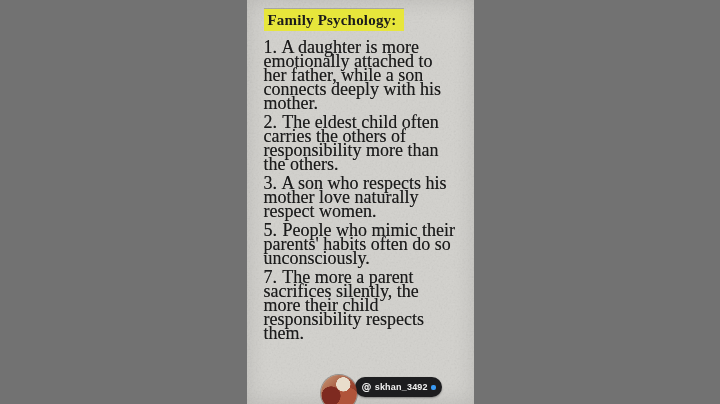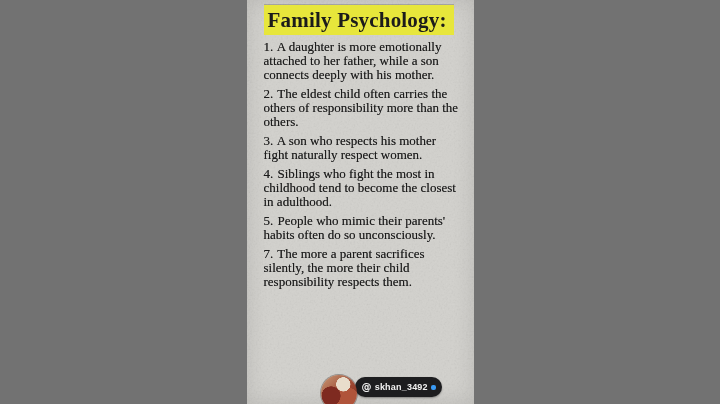--- a/index.html
+++ b/index.html
@@ -12,28 +12,28 @@
   .panel{
     position:relative;flex:0 0 227px;width:227px;height:404px;overflow:hidden;
     background:var(--paper,#d5d4d0);
     box-shadow:inset 0 0 22px rgba(0,0,0,.12);
   }
   .grain{
     position:absolute;left:0;top:0;width:100%;height:100%;
     mix-blend-mode:multiply;opacity:.16;pointer-events:none;z-index:1;
   }
   .content{position:relative;z-index:2;padding:10px 14px 0 17px;color:var(--ink,#1b1b1b);}
-  .title{margin:0 0 9px 0;font-size:21px;font-weight:bold;letter-spacing:.2px;line-height:21px;}
+  .title{margin:0 0 9px 0;font-size:15px;font-weight:bold;letter-spacing:.2px;line-height:21px;}
   .title .hl{
     background:var(--highlight,#e7e63b);
     padding:3px 7px 3px 4px;
     box-shadow:0 -1px 0 rgba(60,60,50,.25);
   }
   .point{
-    margin:0 0 5px 0;font-size:13px;line-height:14px;
+    margin:0 0 5px 0;font-size:18px;line-height:14px;
     color:var(--ink,#1b1b1b);
     text-shadow:0 0 .4px rgba(20,20,20,.55);
     font-family:Liberation Serif, serif;
   }
   .point .num{margin-right:1px;}
   .footer{position:absolute;left:74px;top:375px;display:flex;align-items:flex-start;z-index:3;}
   .avatar{
     width:36px;height:36px;border-radius:50%;position:relative;z-index:2;flex:0 0 36px;
     background:
       radial-gradient(circle at 62% 26%, #e9ddcb 0 20%, rgba(0,0,0,0) 21%),
@@ -73,22 +73,21 @@
         <feColorMatrix type="saturate" values="0"></feColorMatrix>
       </filter>
       <rect width="100%" height="100%" filter="url(#grainF)"></rect>
     </svg>
 
     <div class="content">
       <h1 class="title"><span class="hl">Family Psychology:</span></h1>
 
       <p class="point"><span class="num">1.</span> <span>A daughter is more emotionally attached to her father, while a son connects deeply with his mother.</span></p>
       <p class="point"><span class="num">2.</span> <span>The eldest child often carries the others of responsibility more than the others.</span></p>
-      <p class="point"><span class="num">3.</span> <span>A son who respects his mother fight naturally respect women.</span></p>
-      <p class="point"><span class="num">4.</span> <span>Siblings who fight the most in childhood tend to become the closest in adulthood.</span></p>
+      <p class="point"><span class="num">3.</span> <span>A son who respects his mother love naturally respect women.</span></p>
       <p class="point"><span class="num">5.</span> <span>People who mimic their parents' habits often do so unconsciously.</span></p>
       <p class="point"><span class="num">7.</span> <span>The more a parent sacrifices silently, the more their child responsibility respects them.</span></p>
     </div>
 
     <div class="footer">
       <div class="avatar"></div>
       <div class="badge">
         <span class="logo">@</span>
         <span class="uname">skhan_3492</span>
         <span class="dot"></span>

